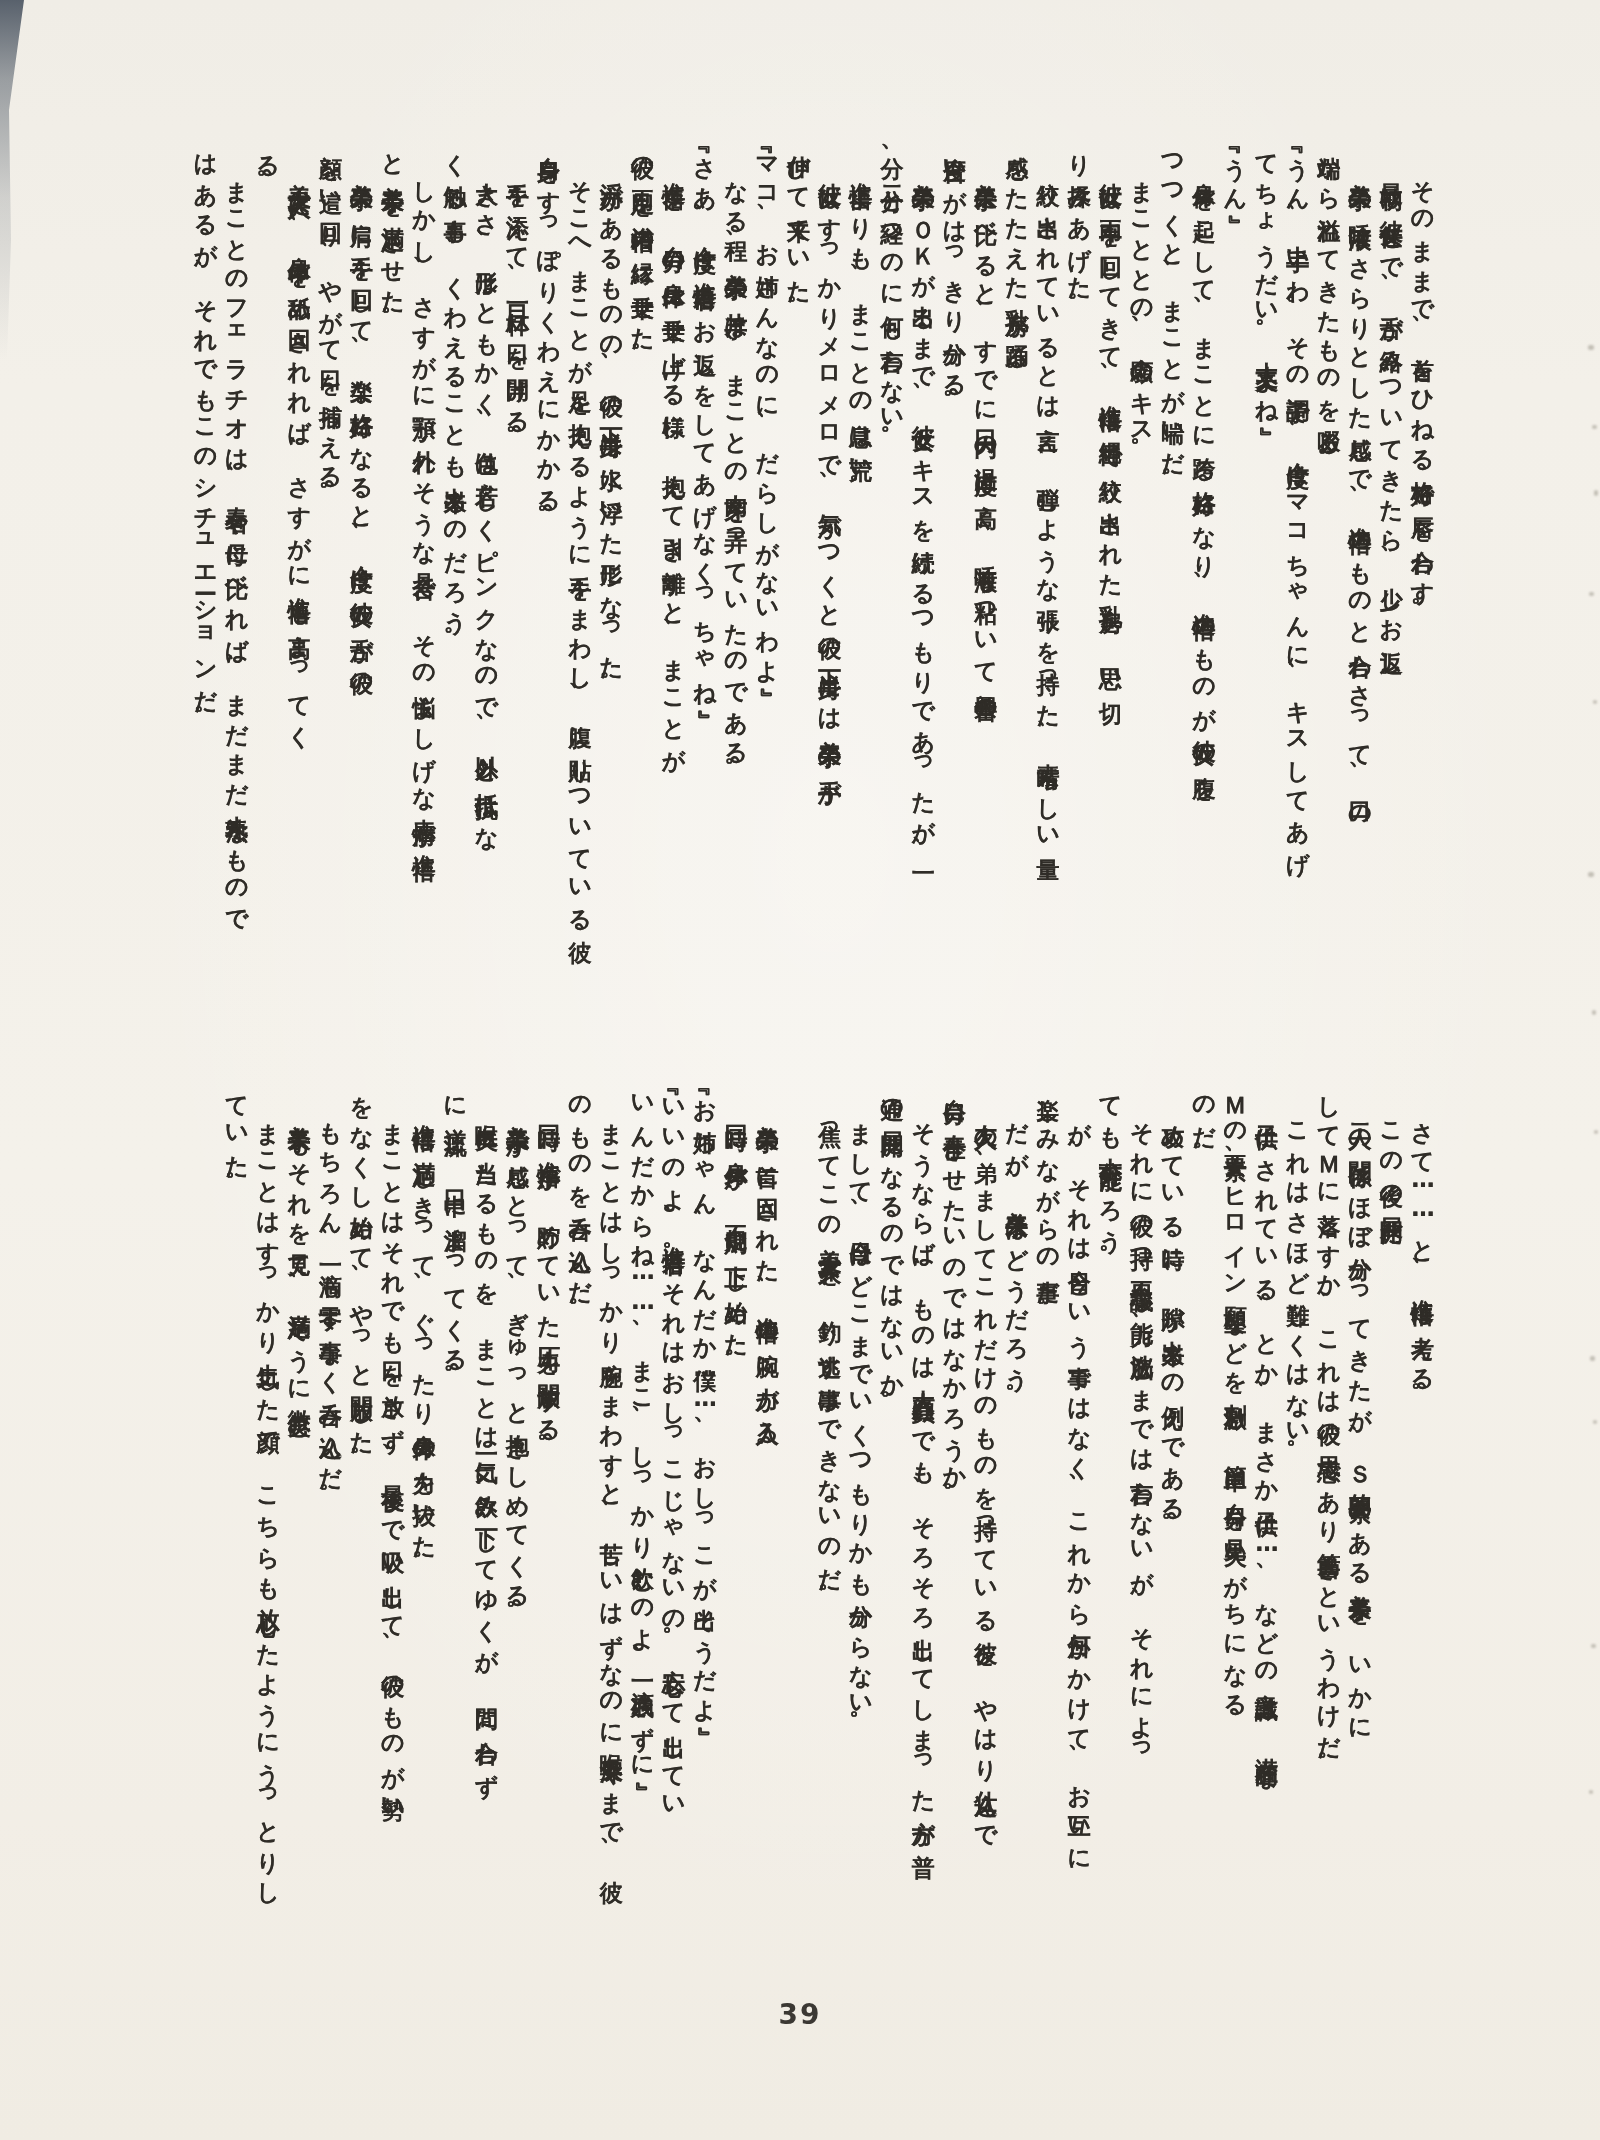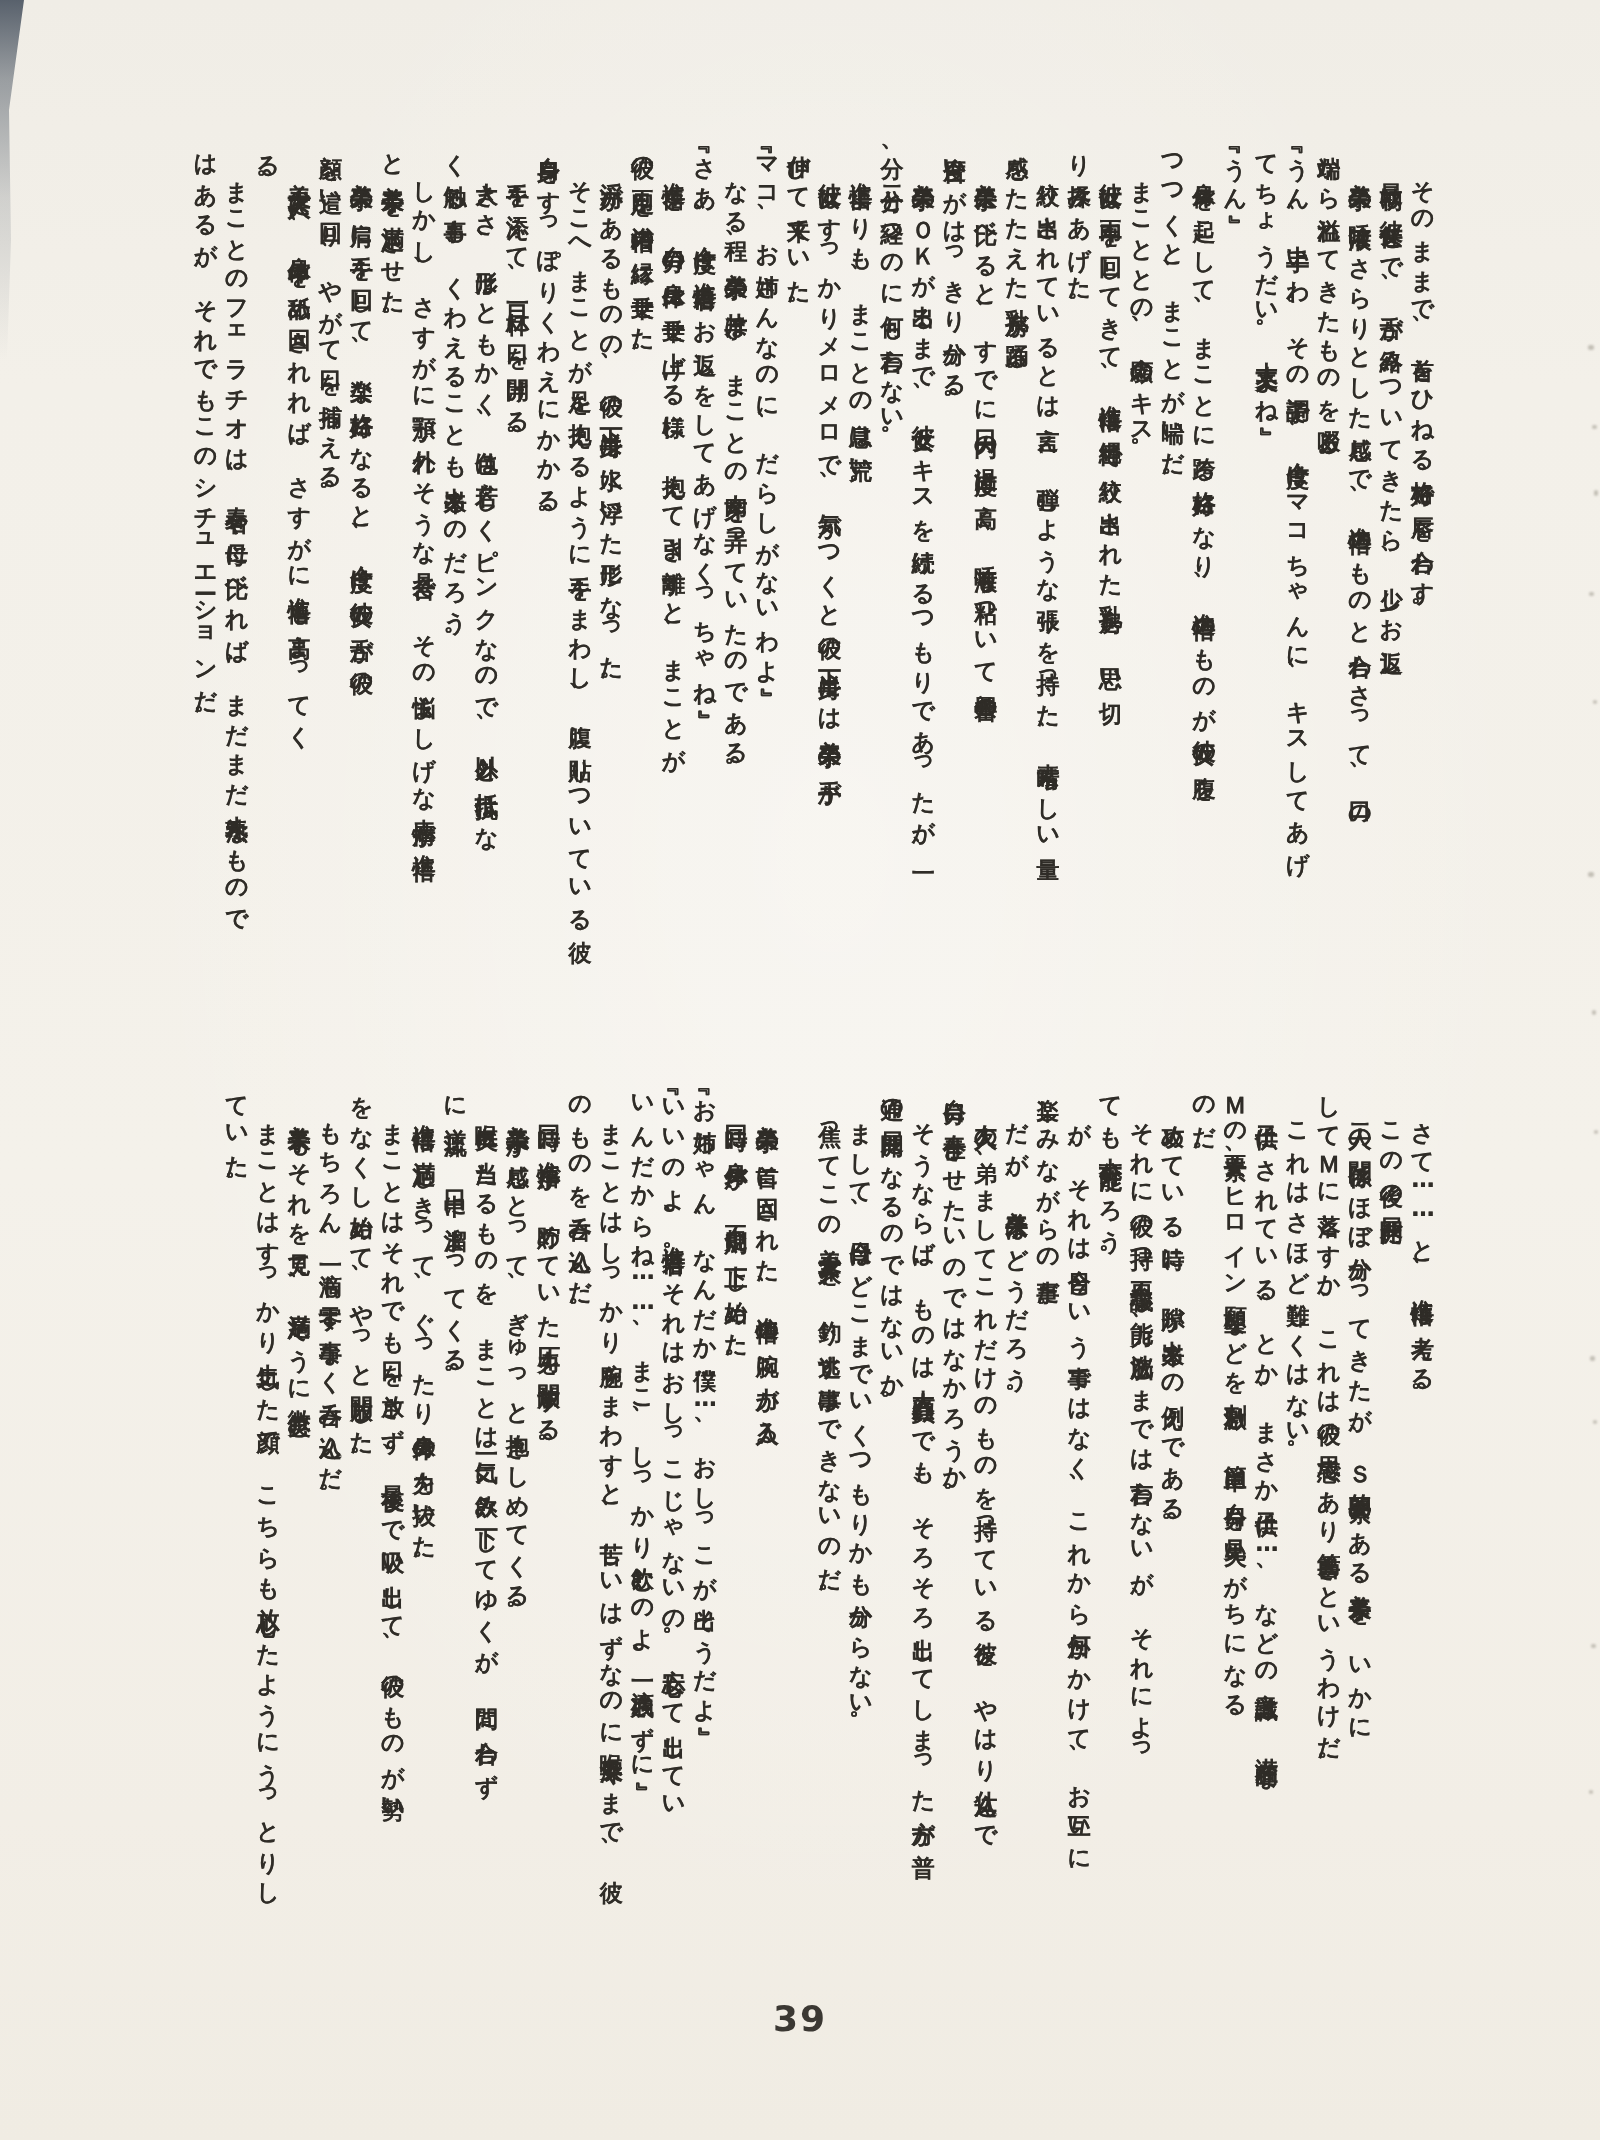--- a/index.html
+++ b/index.html
@@ -49,21 +49,21 @@
   }
   .tblock-top    { top: 138px;  height: 856px; }
   .tblock-bottom { top: 1080px; height: 856px; }
   .tline {  }
   .page-number {
     position: absolute;
     left: 760px;
     top: 1998px;
     width: 80px;
     text-align: center;
-    font-size: 36px;
+    font-size: 28px;
     font-weight: 600;
     letter-spacing: 2px;
     color: #3b3833;
     font-family: "DejaVu Sans", sans-serif;
   }
 </style>
 </head>
 <body>
 
 <div class="page">

